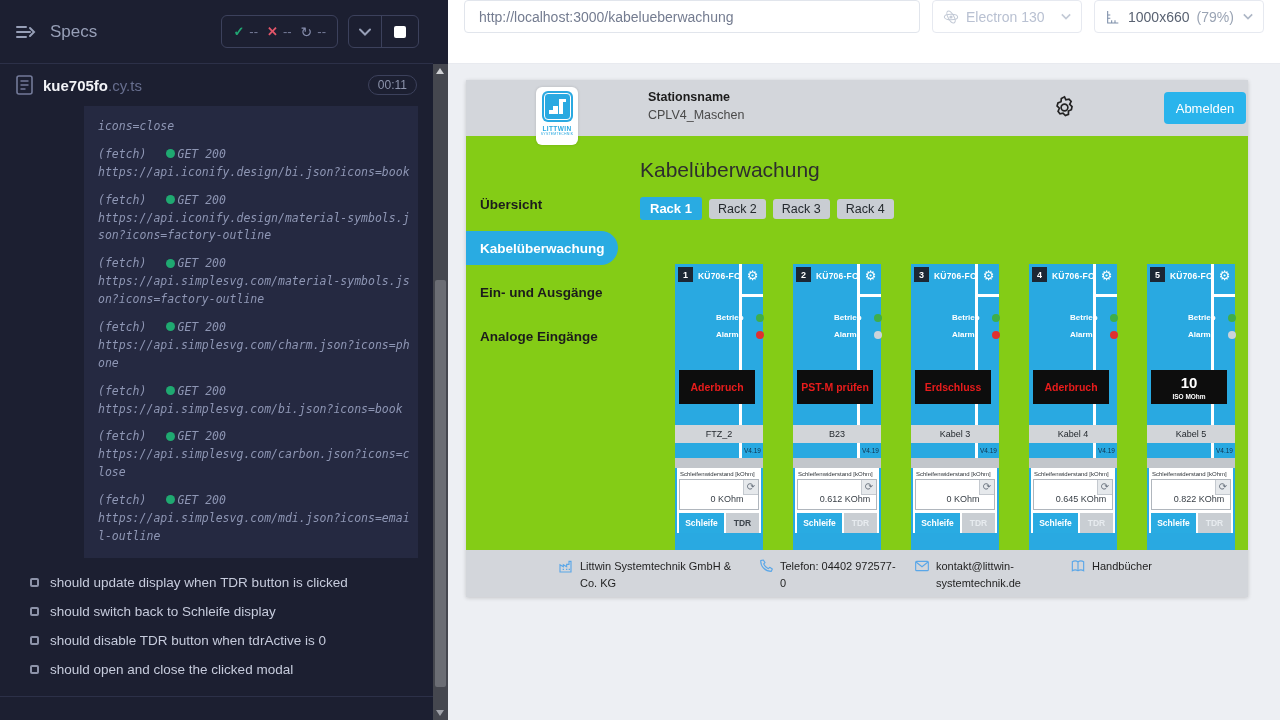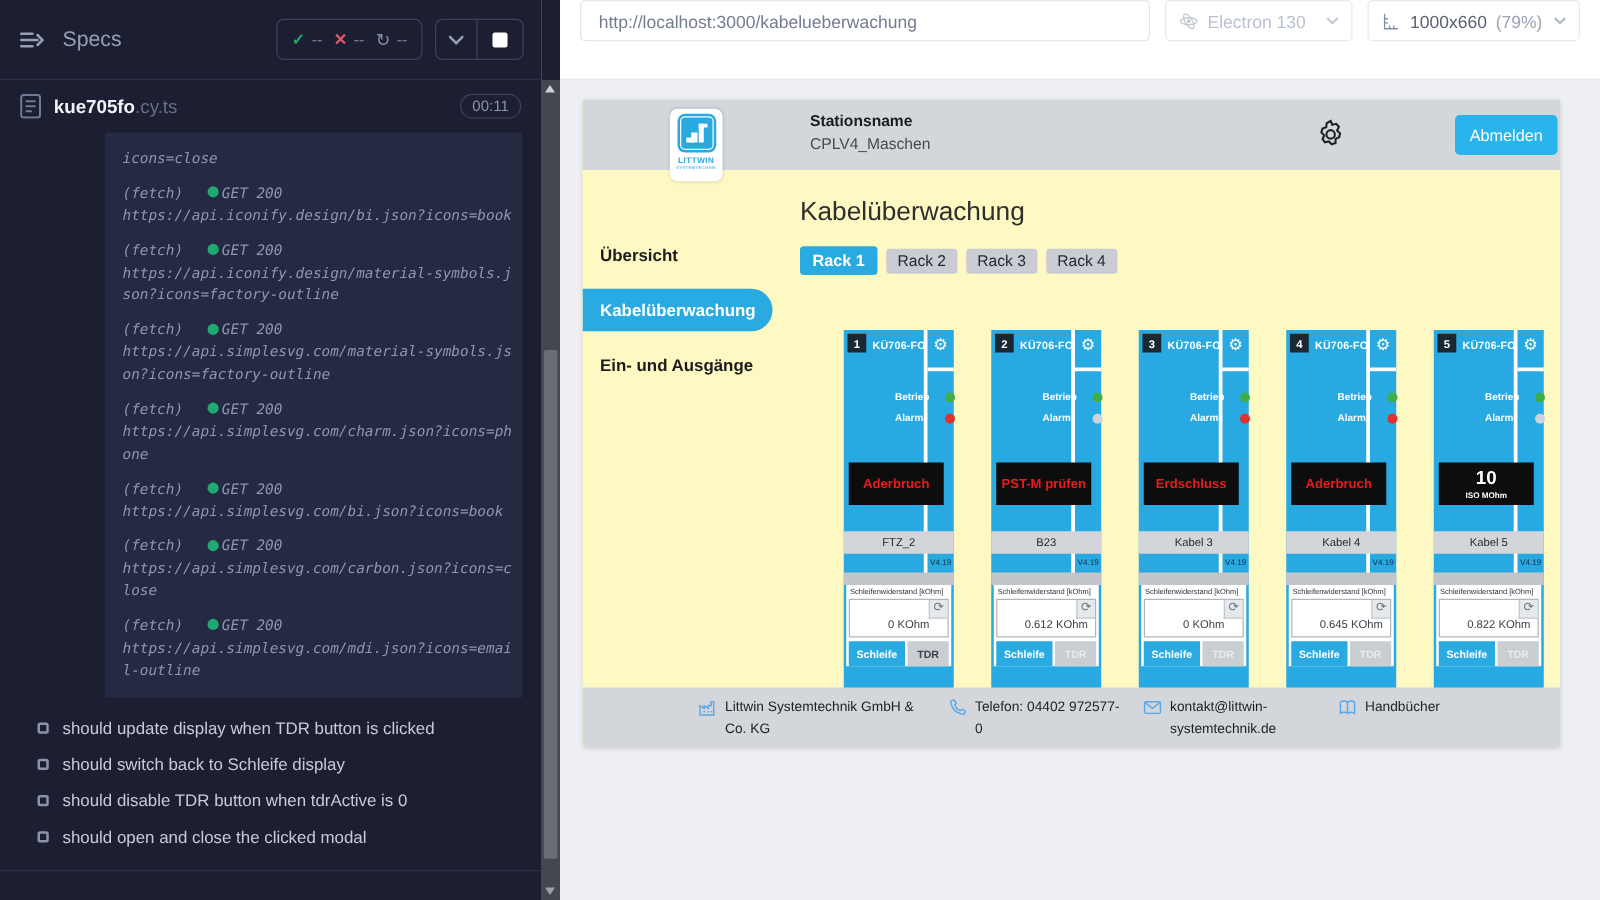--- a/index.html
+++ b/index.html
@@ -53,21 +53,21 @@
   .browser-bar { height:64px; flex:none; background:#fff; display:flex; align-items:flex-start; padding:0 16px; gap:12px; border-bottom:1px solid #e8eaef; }
   .url-box { flex:1; height:33px; border:1px solid #e1e5ec; border-radius:4px; display:flex; align-items:center; padding:0 14px; color:#747c90; font-size:14px; background:#fff; }
   .sel-box { height:33px; border:1px solid #e6e9f0; border-radius:4px; display:flex; align-items:center; gap:7px; padding:0 10px; flex:none; cursor:pointer; }
   .browser-box { width:150px; color:#b9c1d2; font-size:14px; }
   .viewport-box { width:170px; font-size:14px; }
   .vp-size { color:#596272; }
   .vp-zoom { color:#9aa4b4; }
   .chev { margin-left:auto; }
 
   .app-wrap { flex:1; position:relative; background:#edeff3; }
-  .app { position:absolute; left:18px; top:16px; width:782px; height:517px; background:#fef9c3; box-shadow:0 1px 4px rgba(0,0,0,.18); overflow:hidden; }
+  .app { position:absolute; left:18px; top:16px; width:782px; height:517px; background:#84cc16; box-shadow:0 1px 4px rgba(0,0,0,.18); overflow:hidden; }
 
   
   .app-header { height:56px; background:#d3d6db; position:relative; z-index:20; }
   .logo-card { position:absolute; left:70px; top:7px; width:42px; height:58px; background:#fff; border-radius:6px; display:flex; flex-direction:column; align-items:center; padding-top:4px; box-shadow:0 0 3px rgba(0,0,0,.15); }
   .logo-sq { width:31px; height:31px; background:#29a9e1; border-radius:6px; position:relative; }
   .logo-sq:after { content:''; position:absolute; inset:2px; border:1.5px solid #fff; border-radius:4px; }
   .logo-sq svg { position:absolute; inset:0; z-index:2; }
   .logo-t1 { font-size:6.5px; font-weight:bold; color:#29a9e1; margin-top:3px; letter-spacing:.4px; }
   .logo-t2 { font-size:3.5px; color:#29a9e1; letter-spacing:.2px; }
   .station { position:absolute; left:182px; top:10px; }
@@ -326,20 +326,21 @@
             </svg>
           </span>
           <button class="logout-btn">Abmelden</button>
         </div>
 
         <div class="app-body">
           <div class="sidebar">
             <div class="nav-item">Übersicht</div>
             <div class="nav-item active">Kabelüberwachung</div>
             <div class="nav-item">Ein- und Ausgänge</div>
+            <div class="nav-item">Analoge Eingänge</div>
           </div>
           <div class="main">
             <h1 class="page-title">Kabelüberwachung</h1>
             <div class="racks">
               <span class="rack active">Rack 1</span>
               <span class="rack">Rack 2</span>
               <span class="rack">Rack 3</span>
               <span class="rack">Rack 4</span>
             </div>
             <div class="cards" id="card-list">

